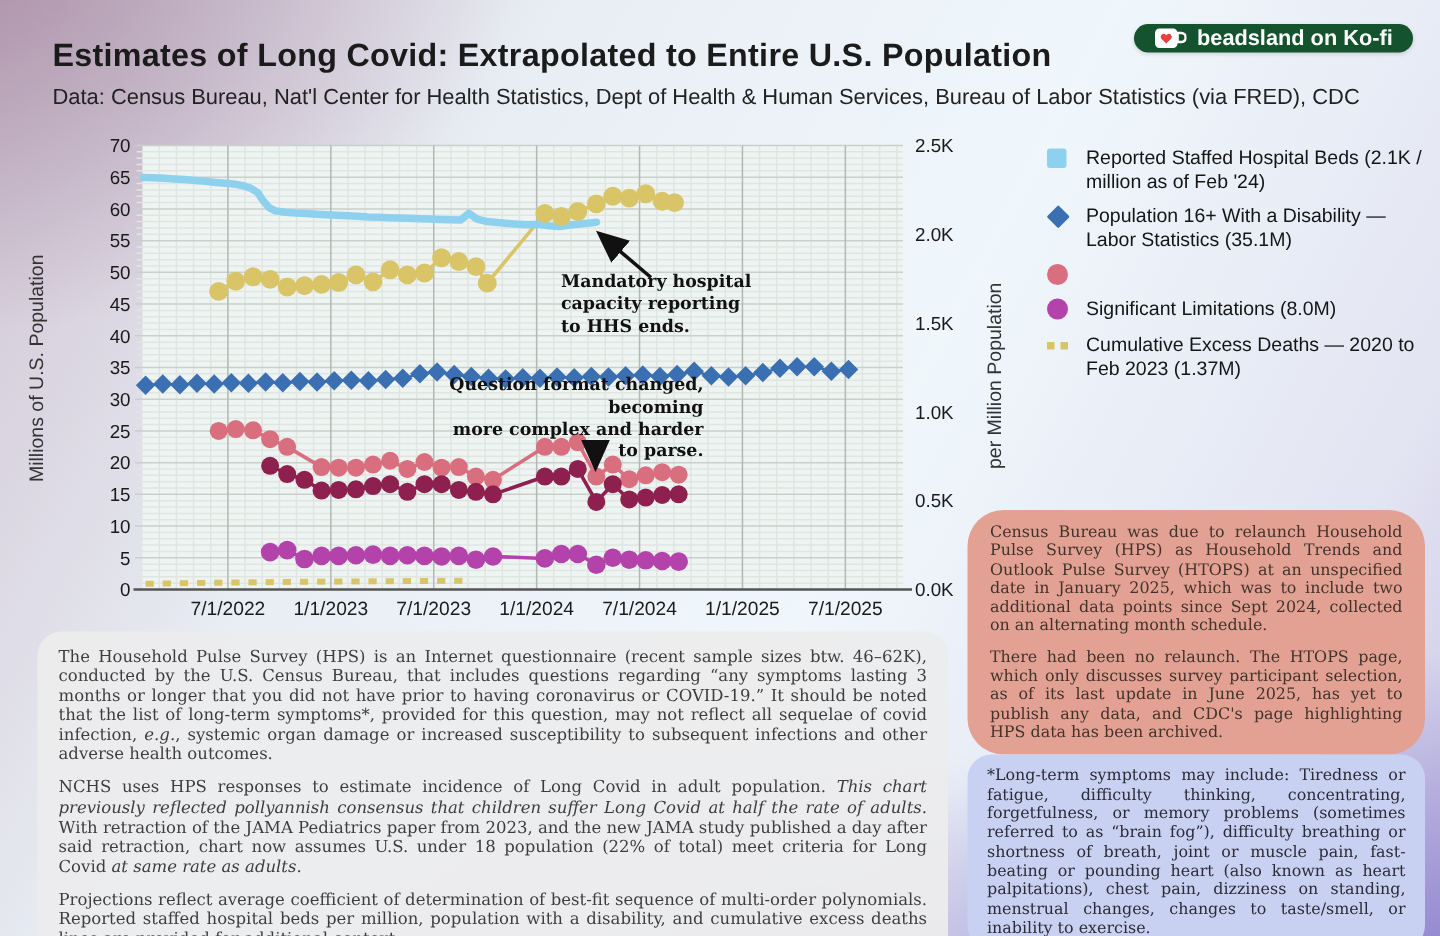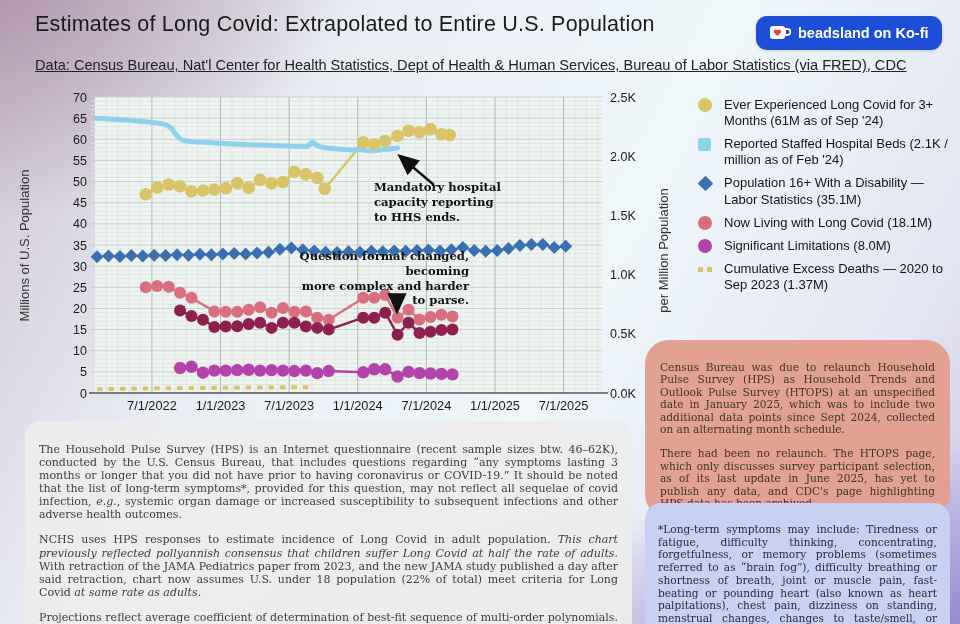--- a/index.html
+++ b/index.html
@@ -7,23 +7,23 @@
     width:960px;height:624px;position:relative;overflow:hidden;
     font-family:"Liberation Sans",sans-serif;
     background:
       radial-gradient(ellipse 620px 420px at -4% -6%, rgba(146,108,138,0.60), rgba(146,108,138,0) 62%),
       radial-gradient(ellipse 760px 420px at 104% 112%, rgba(104,88,190,0.75), rgba(104,88,190,0) 63%),
       radial-gradient(ellipse 500px 260px at 55% 108%, rgba(140,125,200,0.35), rgba(140,125,200,0) 70%),
       linear-gradient(118deg,#cfc3d2 0%,#e9eef5 30%,#eff7fb 58%,#e3e4f2 85%,#c9c4e6 100%);
   }
   .abs{position:absolute;}
   
-  .title{left:35px;top:12px;font-size:21.5px;font-weight:400;color:#1b1b1b;letter-spacing:.2px;}
-  .subtitle{left:35px;top:57px;font-size:14.6px;color:#222;text-decoration:underline;}
-  .kofi{left:756px;top:16px;height:34px;background:#1d4ed8;border-radius:11px;
+  .title{left:35px;top:25px;font-size:21.5px;font-weight:700;color:#1b1b1b;letter-spacing:.2px;}
+  .subtitle{left:35px;top:57px;font-size:14.6px;color:#222;}
+  .kofi{left:756px;top:16px;height:19px;background:#14532d;border-radius:11px;
         display:flex;align-items:center;gap:7px;padding:0 13px;cursor:pointer;
         box-shadow:0 1px 3px rgba(0,0,0,0.15);}
   .kofi span.lbl{color:#fff;font-size:14.5px;font-weight:bold;}
   
   .yaxis-title{font-size:13px;color:#333;white-space:nowrap;}
   .yaxis-left{left:-76px;top:238px;width:200px;text-align:center;transform:rotate(-90deg);}
   .yaxis-right{left:563px;top:243px;width:200px;text-align:center;transform:rotate(-90deg);}
   
   .legend{left:698px;top:97px;width:254px;}
   .lg-item{display:flex;align-items:flex-start;gap:11px;margin-bottom:7px;
@@ -36,21 +36,21 @@
   .m-dashes .shp{width:5px;height:5px;top:5px;}
   .m-dashes .shp2{position:absolute;width:5px;height:5px;top:5px;left:9px;}
   .lg-label{width:228px;}
   
   .ann{font-family:"DejaVu Serif",serif;font-weight:bold;color:#111;
        font-size:11.6px;line-height:1.28;white-space:pre-line;}
   .ann-hhs{left:374px;top:180px;width:150px;text-align:left;}
   .ann-format{left:291px;top:249px;width:178px;text-align:right;}
   
   .note{font-family:"DejaVu Serif",serif;text-align:justify;}
-  .note p{margin:12px 0 9px 0;}
+  .note p{margin:0 0 9px 0;}
   .note p:last-child{margin-bottom:0;}
   .gray-box{left:25px;top:421px;width:607px;min-height:190px;background:rgba(236,236,237,0.95);
             border-radius:16px;padding:10px 14px;font-size:11px;line-height:1.19;color:#3d3d3d;
             box-sizing:border-box;}
   .salmon-box{left:645px;top:340px;width:305px;background:#e2a193;border-radius:24px;
               padding:9px 15px;font-size:10.6px;line-height:1.17;color:#41332c;box-sizing:border-box;}
   .peri-box{left:645px;top:503px;width:305px;background:#c9d1f3;border-radius:16px;
             padding:8px 13px;font-size:10.6px;line-height:1.2;color:#2b2b35;box-sizing:border-box;}
   #chart-svg{position:absolute;left:0;top:0;}
 </style>
@@ -386,55 +386,48 @@
     </svg>
   </span>
   <span class="lbl">beadsland on Ko-fi</span>
 </div>
 
 <div class="abs yaxis-title yaxis-left">Millions of U.S. Population</div>
 <div class="abs yaxis-title yaxis-right">per Million Population</div>
 
 <div class="abs legend">
   <div class="lg-item">
-    <span class="lg-mark m-circle">
-        <span class="shp" style="background: rgb(217, 197, 103);"></span>
-      </span>
-    <span class="lg-label">Ever Experienced Long Covid for 3+ Months (61M as of Sep '24)</span>
-  </div>
-  <div class="lg-item">
     <span class="lg-mark m-square">
         <span class="shp" style="background: rgb(142, 209, 239);"></span>
       </span>
     <span class="lg-label">Reported Staffed Hospital Beds (2.1K / million as of Feb '24)</span>
   </div>
   <div class="lg-item">
     <span class="lg-mark m-diamond">
         <span class="shp" style="background: rgb(58, 112, 178);"></span>
       </span>
     <span class="lg-label">Population 16+ With a Disability — Labor Statistics (35.1M)</span>
   </div>
   <div class="lg-item">
     <span class="lg-mark m-circle">
         <span class="shp" style="background: rgb(217, 111, 126);"></span>
       </span>
-    <span class="lg-label">Now Living with Long Covid (18.1M)</span>
   </div>
   <div class="lg-item">
     <span class="lg-mark m-circle">
         <span class="shp" style="background: rgb(180, 66, 171);"></span>
       </span>
     <span class="lg-label">Significant Limitations (8.0M)</span>
   </div>
   <div class="lg-item">
     <span class="lg-mark m-dashes">
         <span class="shp" style="background: rgb(217, 197, 103);"></span>
         <span class="shp2" style="background: rgb(217, 197, 103);"></span>
       </span>
-    <span class="lg-label">Cumulative Excess Deaths — 2020 to Sep 2023 (1.37M)</span>
+    <span class="lg-label">Cumulative Excess Deaths — 2020 to Feb 2023 (1.37M)</span>
   </div>
 </div>
 
 <div class="abs ann ann-hhs">Mandatory hospital
 capacity reporting
 to HHS ends.</div>
 <div class="abs ann ann-format">Question format changed, becoming
 more complex and harder to parse.</div>
 
 <div class="abs note gray-box">

